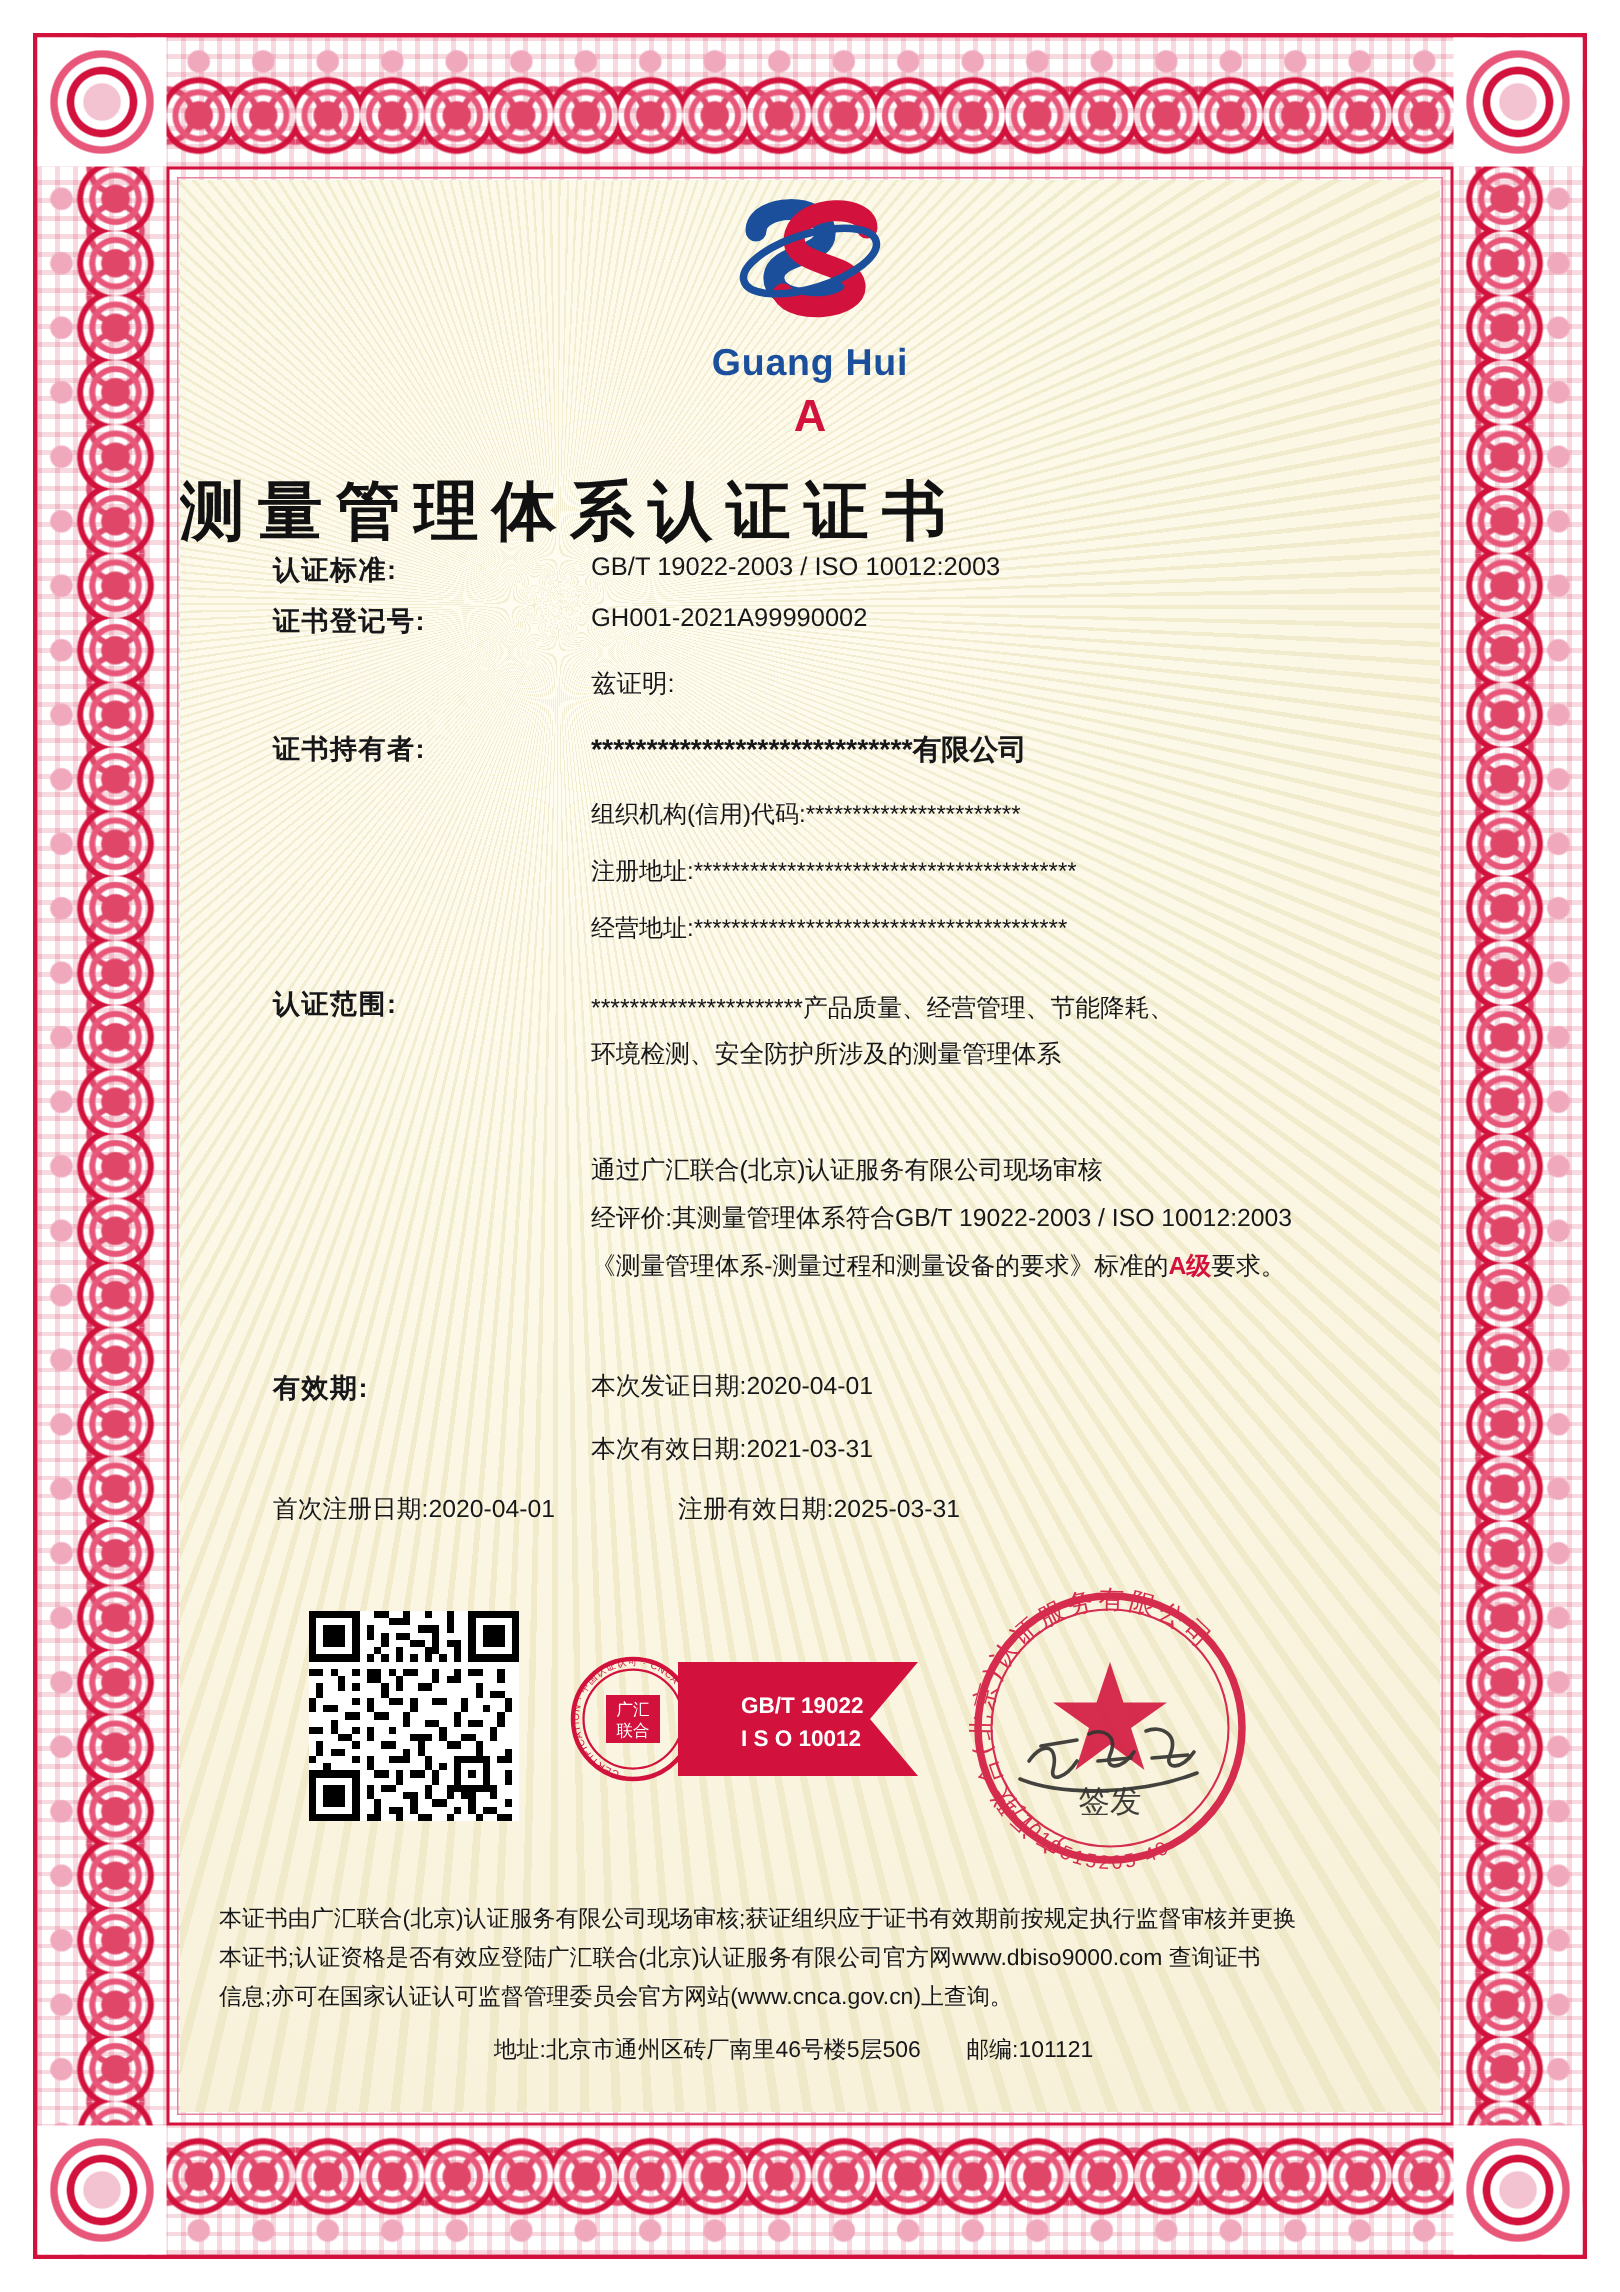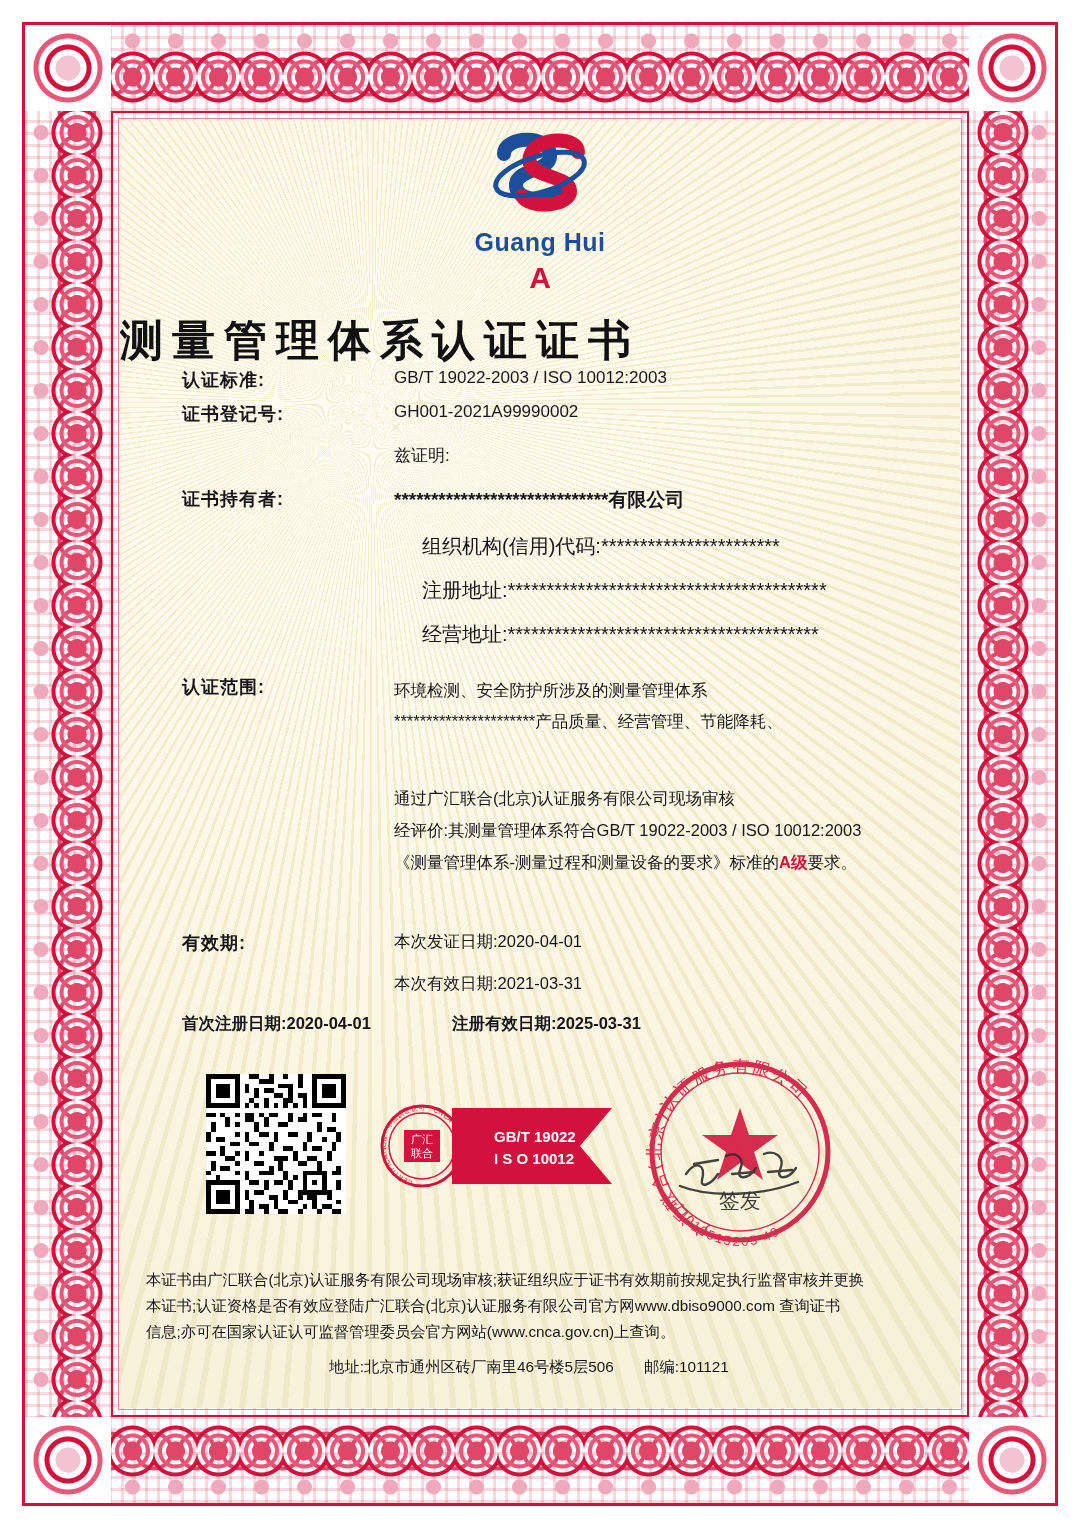--- a/index.html
+++ b/index.html
@@ -146,34 +146,34 @@
   .val { flex: 1; }
   .val.bold { font-weight: normal; font-size: 17px; }
   .mono-stars { letter-spacing: 0px; }
 
   .holder-name {
     font-weight: bold;
     font-size: 19px;
   }
 
   .sub-lines { margin-top: 10px; }
-  .sub-lines .l { margin-bottom: 17px; font-size: 20px; padding-left: 28px; }
+  .sub-lines .l { margin-bottom: 17px; font-size: 16px; }
 
   .scope-line { line-height: 1.85; font-size: 16.5px; }
 
   .para { margin-top: 36px; line-height: 1.95; font-size: 16.5px; }
   .para .grade-a { color: #d2123c; font-weight: bold; }
 
   .validity { margin-top: 52px; }
   .validity .row { margin-bottom: 18px; }
 
   .dates {
     display: flex;
     margin-top: 10px;
-    font-weight: bold;
+    font-weight: normal;
     font-size: 16.5px;
     align-items: flex-end;
   }
   .dates .d1 { width: 270px; }
 
   
   .marks {
     position: absolute;
     left: 62px; right: 36px; top: 952px;
     height: 190px;
@@ -268,22 +268,22 @@
         <div class="val sub-lines">
           <div class="l">组织机构(信用)代码:***********************</div>
           <div class="l">注册地址:*****************************************</div>
           <div class="l">经营地址:****************************************</div>
         </div>
       </div>
 
       <div class="row" style="margin-top:6px;">
         <div class="lbl">认证范围:</div>
         <div class="val scope-line">
+          <div>**********************产品质量、经营管理、节能降耗、</div>
           <div>环境检测、安全防护所涉及的测量管理体系</div>
-          <div>**********************产品质量、经营管理、节能降耗、</div>
         </div>
       </div>
 
       <div class="row">
         <div class="lbl"></div>
         <div class="val para">
           <div>通过广汇联合(北京)认证服务有限公司现场审核</div>
           <div>经评价:其测量管理体系符合GB/T 19022-2003 / ISO 10012:2003</div>
           <div>
             <span>《测量管理体系-测量过程和测量设备的要求》标准的</span><span class="grade-a">A级</span><span>要求。</span>

